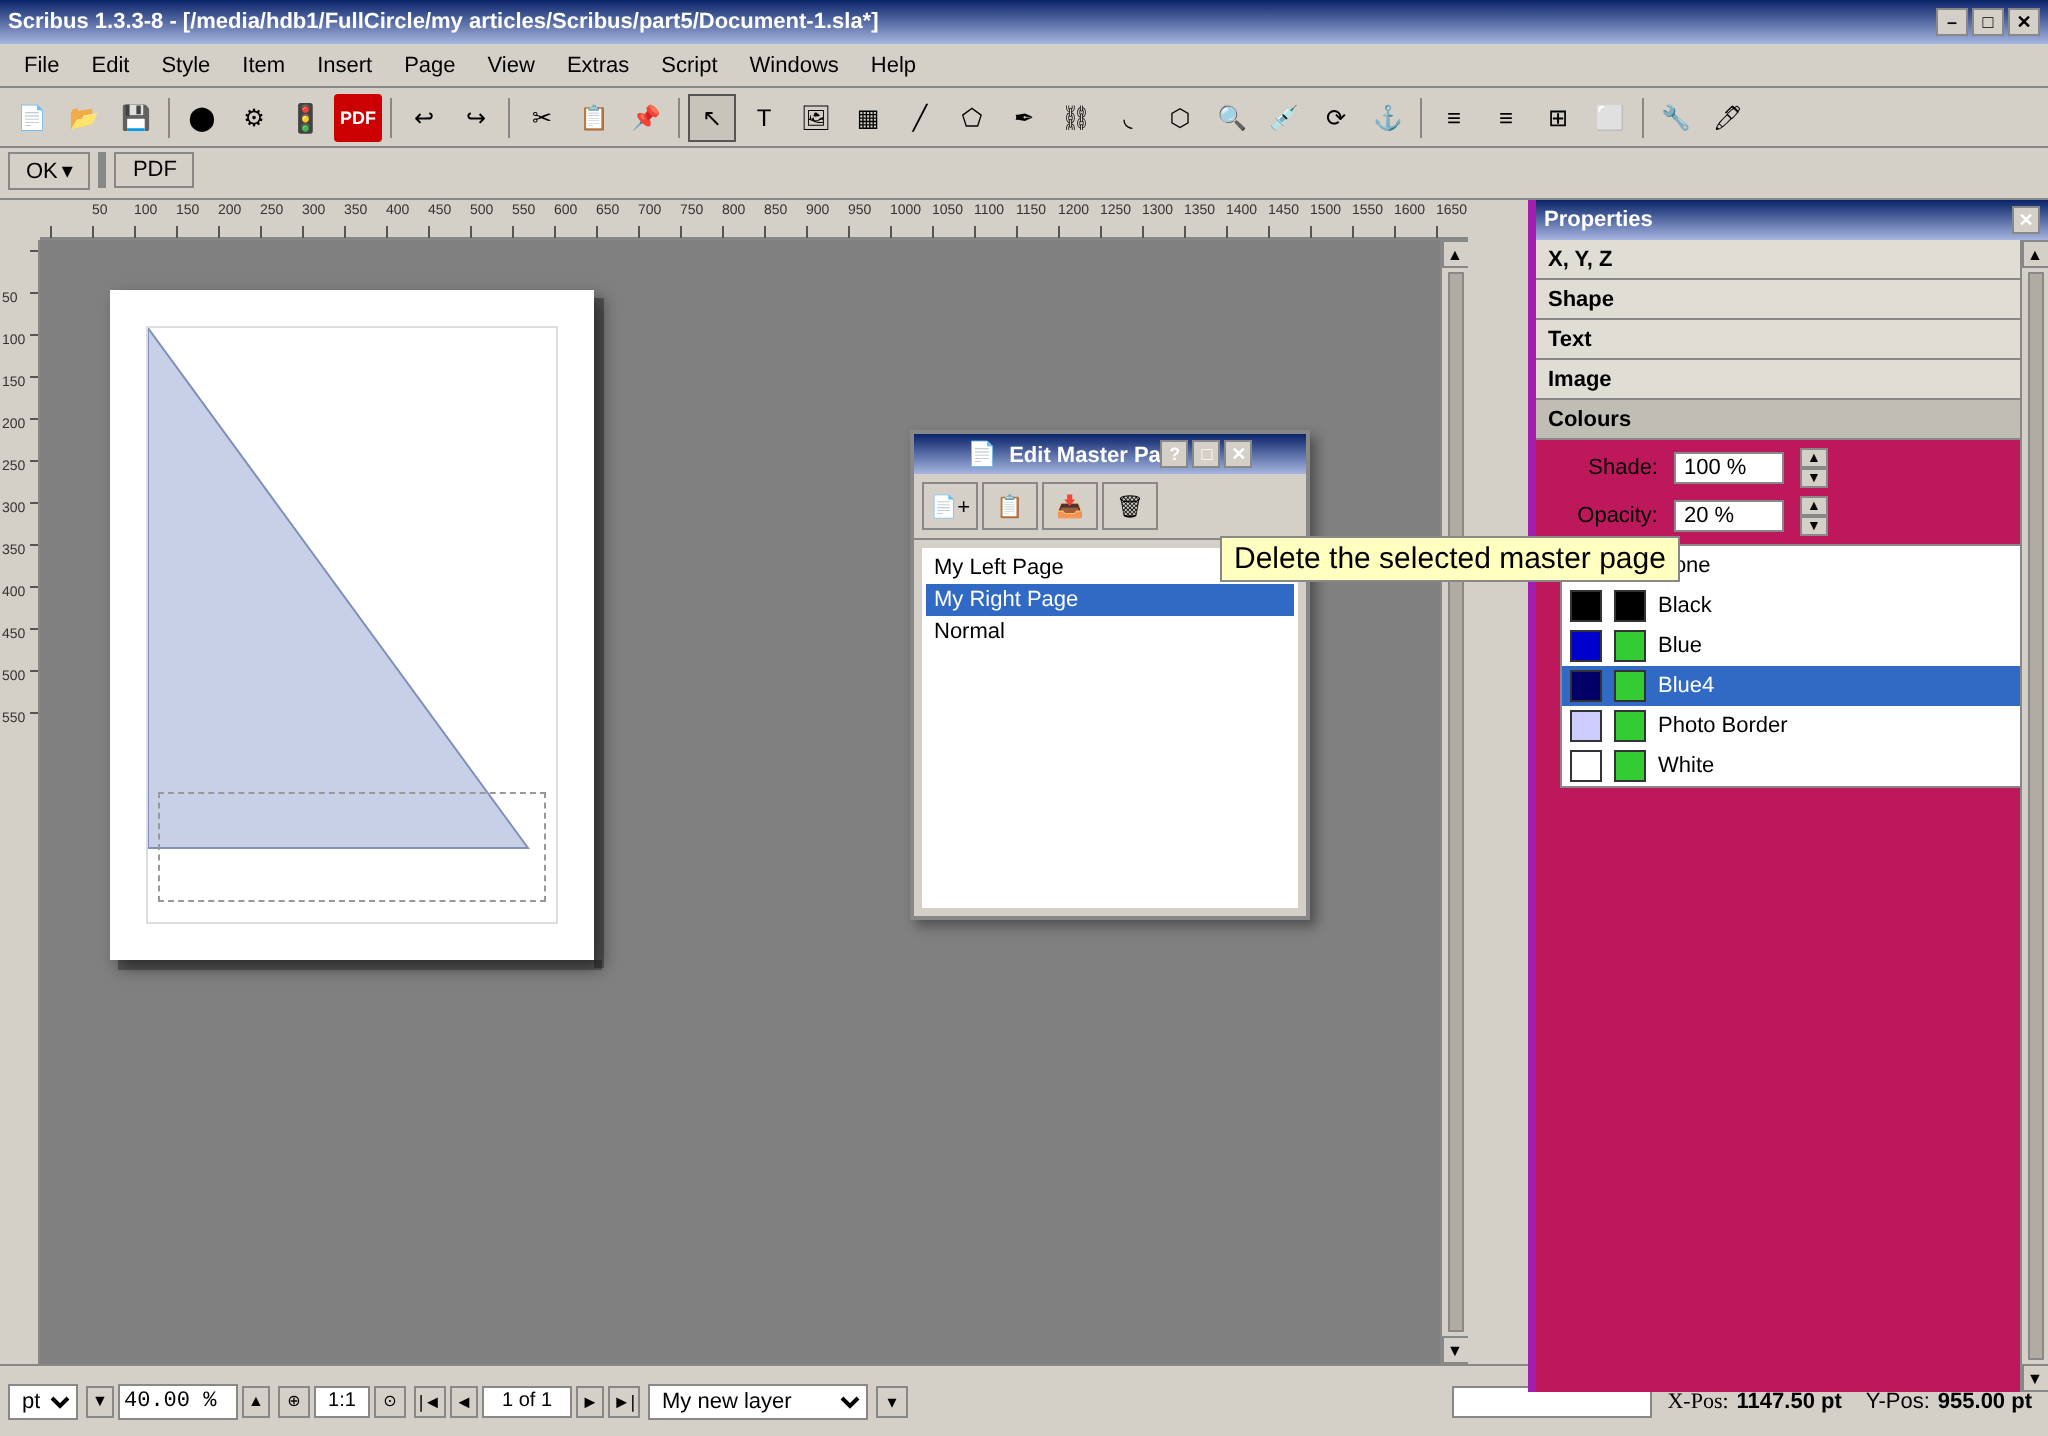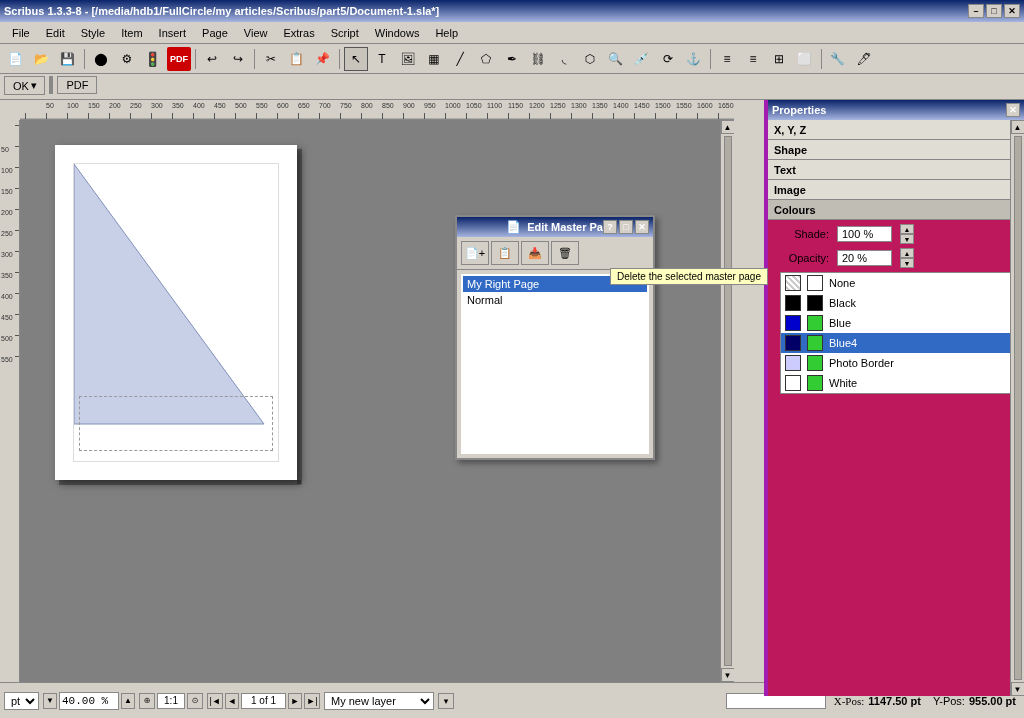--- a/index.html
+++ b/index.html
@@ -115,21 +115,21 @@
       border: 2px solid #888;
       box-shadow: 3px 3px 6px rgba(0,0,0,0.4);
       z-index: 100;
     }
     #edit-master-titlebar {
       background: linear-gradient(to bottom, #0a246a, #a6b5e0);
       color: white;
       height: 20px;
       display: flex;
       align-items: center;
-      justify-content: flex-end;
+      justify-content: center;
       padding: 0 4px;
       font-size: 11px;
       font-weight: bold;
     }
     .dialog-title-icons { display: flex; gap: 2px; }
     .dialog-title-icon {
       width: 14px; height: 14px; background: #d4d0c8;
       border: 1px solid #888; font-size: 9px; display: flex; align-items: center; justify-content: center; cursor: pointer;
     }
     #edit-master-toolbar {
@@ -156,21 +156,21 @@
     }
 
     
     #tooltip {
       position: absolute;
       top: 268px;
       left: 610px;
       background: #ffffc0;
       border: 1px solid #888;
       padding: 2px 6px;
-      font-size: 10px;
+      font-size: 15px;
       z-index: 200;
       white-space: nowrap;
     }
     #tooltip-arrow {
       position: absolute;
       top: 275px;
       left: 608px;
       width: 0; height: 0;
       border-top: 5px solid transparent;
       border-bottom: 5px solid transparent;
@@ -488,20 +488,21 @@
       <div class="dialog-title-icon">✕</div>
     </div>
   </div>
   <div id="edit-master-toolbar">
     <div class="dialog-tb-btn">📄+</div>
     <div class="dialog-tb-btn">📋</div>
     <div class="dialog-tb-btn">📥</div>
     <div class="dialog-tb-btn">🗑</div>
   </div>
   <div id="edit-master-list">
+    <div class="master-list-item">My Left Page</div>
     <div class="master-list-item selected">My Right Page</div>
     <div class="master-list-item">Normal</div>
   </div>
 </div>
 
 <div id="tooltip">
   <span>Delete the selected master page</span>
 </div>
 <div id="tooltip-arrow"></div>
 

